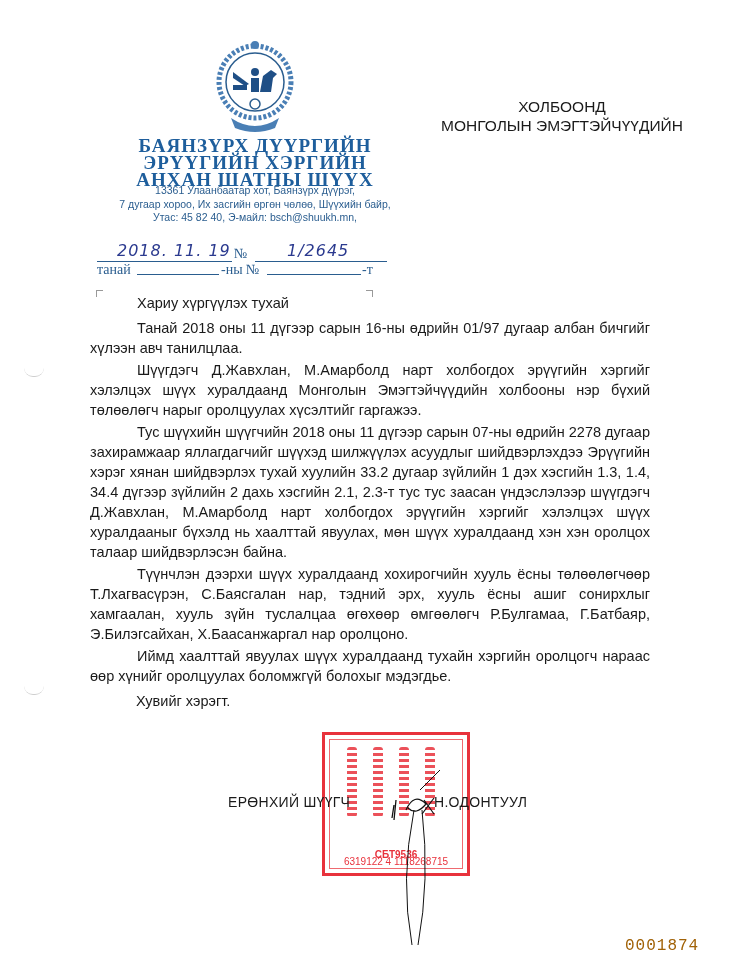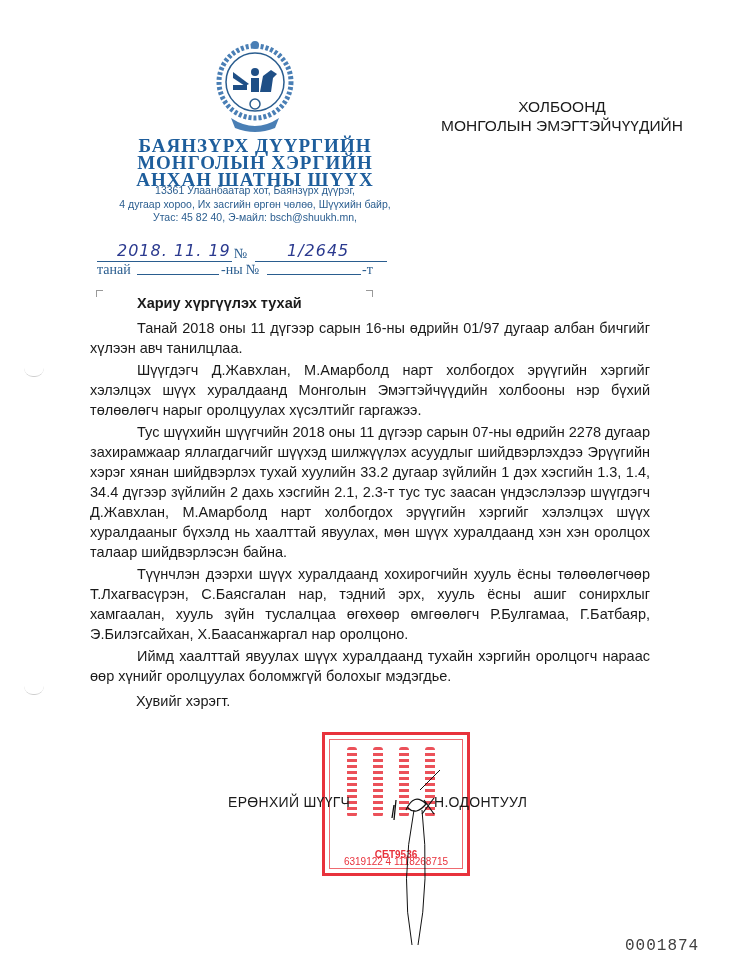--- a/index.html
+++ b/index.html
@@ -31,42 +31,42 @@
     .your-line .rule { position: absolute; bottom: 3px; height: 1px; background: #2a5d8f; }
 
     
     .corner { width: 6px; height: 6px; border-color: #999; border-style: solid; border-width: 0; }
 
     
     .recipient { left: 432px; top: 97px; width: 260px; text-align: center;
                  font-size: 15.5px; line-height: 19px; color: #1a1a1a; }
 
     
-    .subject { left: 137px; top: 295px; font-size: 14.5px; font-weight: bold; }
+    .subject { left: 137px; top: 295px; font-size: 14.5px; }
     .body { left: 90px; top: 318px; width: 560px; font-size: 14.5px; line-height: 20px; }
     .body p { margin: 0 0 0 0; text-align: justify; text-indent: 47px; }
     .body p + p { margin-top: 2px; }
     .closing { left: 136px; top: 693px; font-size: 14.5px; }
 
     
     .stamp { left: 322px; top: 732px; width: 148px; height: 144px;
              border: 3px solid #e8323c; box-sizing: border-box; }
     .stamp-inner { position: absolute; left: 4px; top: 4px; right: 4px; bottom: 4px;
                    border: 1px solid #ef6a70; }
     .stamp-script { position: absolute; top: 12px; width: 10px; height: 70px;
                     background: repeating-linear-gradient(180deg, #e8323c 0 3px, transparent 3px 6px);
                     opacity: 0.85; border-radius: 3px; }
     .stamp-code { position: absolute; left: 0; right: 0; text-align: center;
                   color: #e8323c; font-weight: bold; font-size: 10px; line-height: 11px; }
     .sig-title { left: 228px; top: 794px; font-size: 14px; letter-spacing: 0.3px; text-align: right; }
     .sig-name { left: 434px; top: 794px; font-size: 14px; letter-spacing: 0.3px; }
     .signature { left: 384px; top: 770px; width: 80px; height: 180px; }
 
     .serial { left: 625px; top: 937px; font-family: "Liberation Mono", monospace;
-              font-size: 16px; letter-spacing: 1px; color: #404040; }
+              font-size: 16px; letter-spacing: 1px; color: #a16207; }
 
     .punch { width: 20px; height: 8px; border-bottom: 1px solid #cfcfcf; border-radius: 0 0 10px 10px; }
   </style>
 </head>
 <body>
 
 <div class="abs emblem">
   <svg width="100" height="98" viewBox="0 0 100 98">
     <circle cx="50" cy="44" r="36" fill="none" stroke="#4a7fb5" stroke-width="5" stroke-dasharray="3 2"></circle>
     <circle cx="50" cy="44" r="29" fill="#ffffff" stroke="#2a5d8f" stroke-width="1.5"></circle>
@@ -76,27 +76,27 @@
     <circle cx="50" cy="34" r="4" fill="#1f4f86"></circle>
     <rect x="46" y="40" width="8" height="14" fill="#1f4f86"></rect>
     <path d="M55 54 L58 38 L66 32 L72 36 L68 40 L66 54 Z" fill="#1f4f86"></path>
     <circle cx="50" cy="66" r="5" fill="none" stroke="#2a5d8f" stroke-width="1.5"></circle>
     <path d="M26 80 Q50 96 74 80 L70 90 Q50 98 30 90 Z" fill="#4a7fb5"></path>
   </svg>
 </div>
 
 <div class="abs org-name">
   <div>БАЯНЗҮРХ ДҮҮРГИЙН</div>
-  <div>МОНГОЛЫН ХЭРГИЙН</div>
+  <div>ЭРҮҮГИЙН ХЭРГИЙН</div>
   <div>АНХАН ШАТНЫ ШҮҮХ</div>
 </div>
 
 <div class="abs org-addr">
   <div>13361 Улаанбаатар хот, Баянзүрх дүүрэг,</div>
-  <div>4 дугаар хороо, Их засгийн өргөн чөлөө, Шүүхийн байр,</div>
+  <div>7 дугаар хороо, Их засгийн өргөн чөлөө, Шүүхийн байр,</div>
   <div>Утас: 45 82 40, Э-майл: bsch@shuukh.mn,</div>
 </div>
 
 <div class="abs ref-line">
   <div class="rule" style="left:0;width:135px;"></div>
   <span class="hand" style="left:20px;">2018. 11. 19</span>
   <span class="num-sign" style="left:137px;">№</span>
   <div class="rule" style="left:158px;width:132px;"></div>
   <span class="hand" style="left:190px;">1/2645</span>
 </div>

